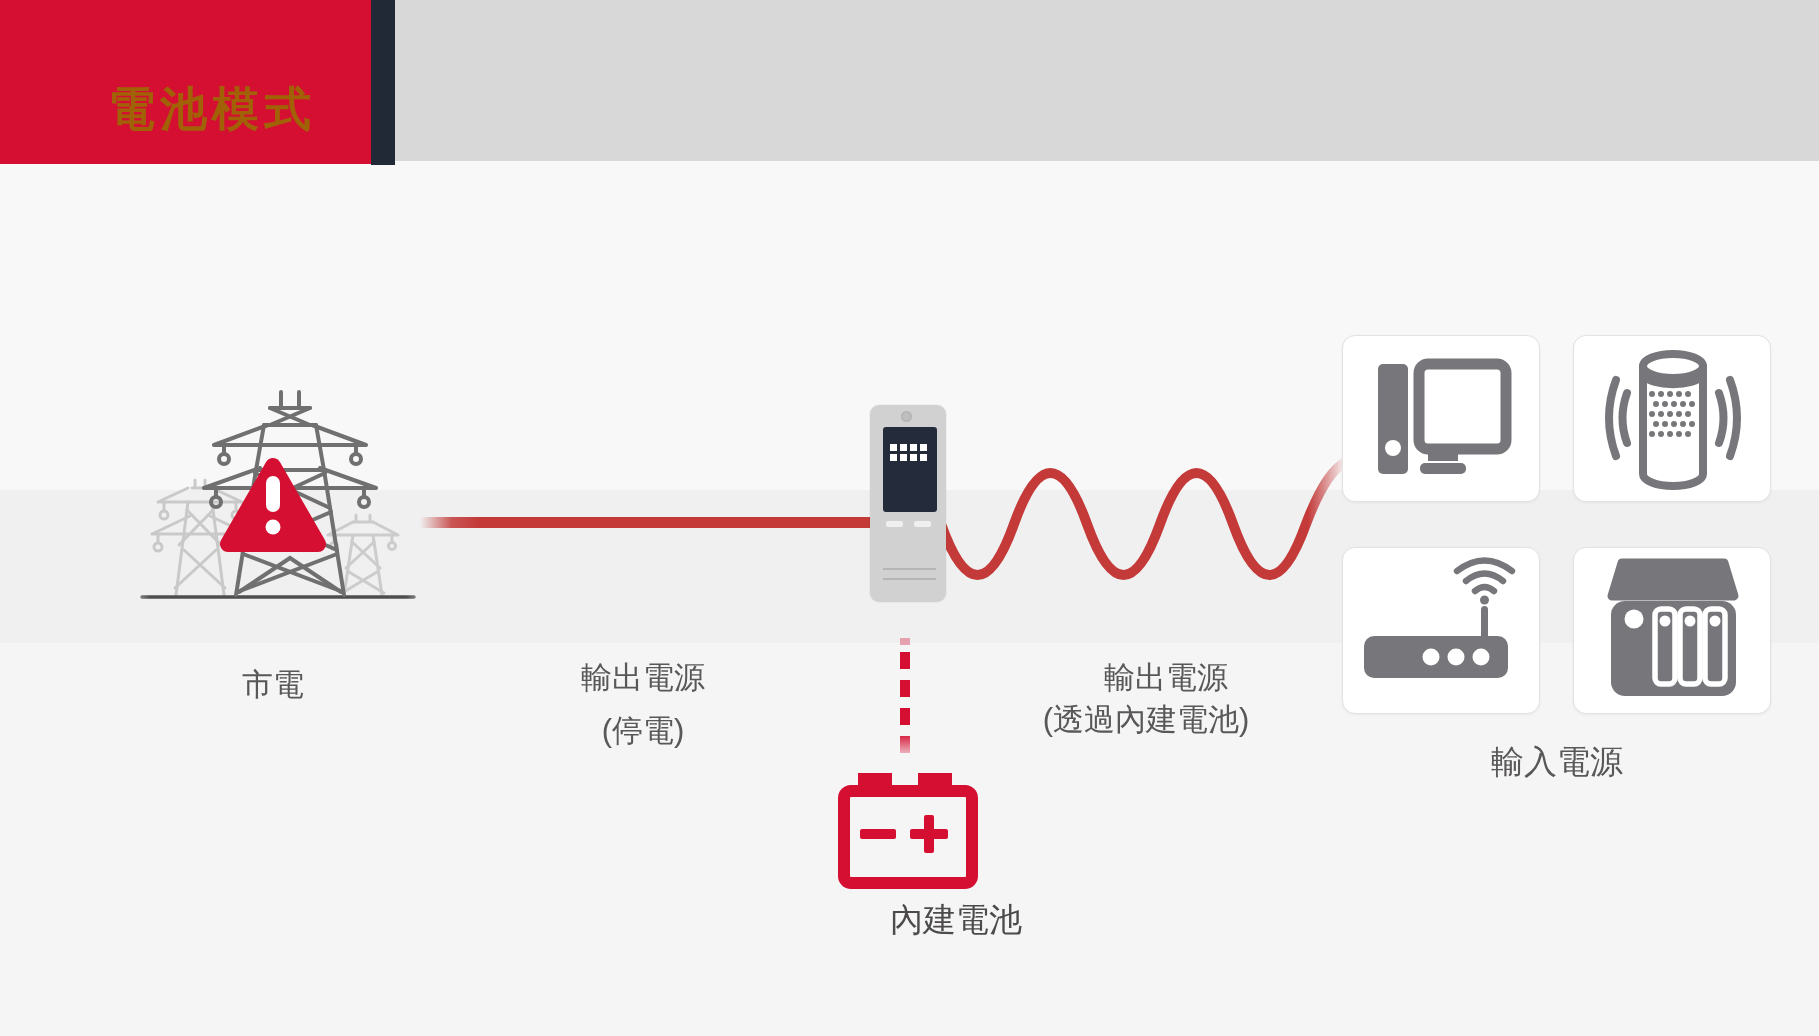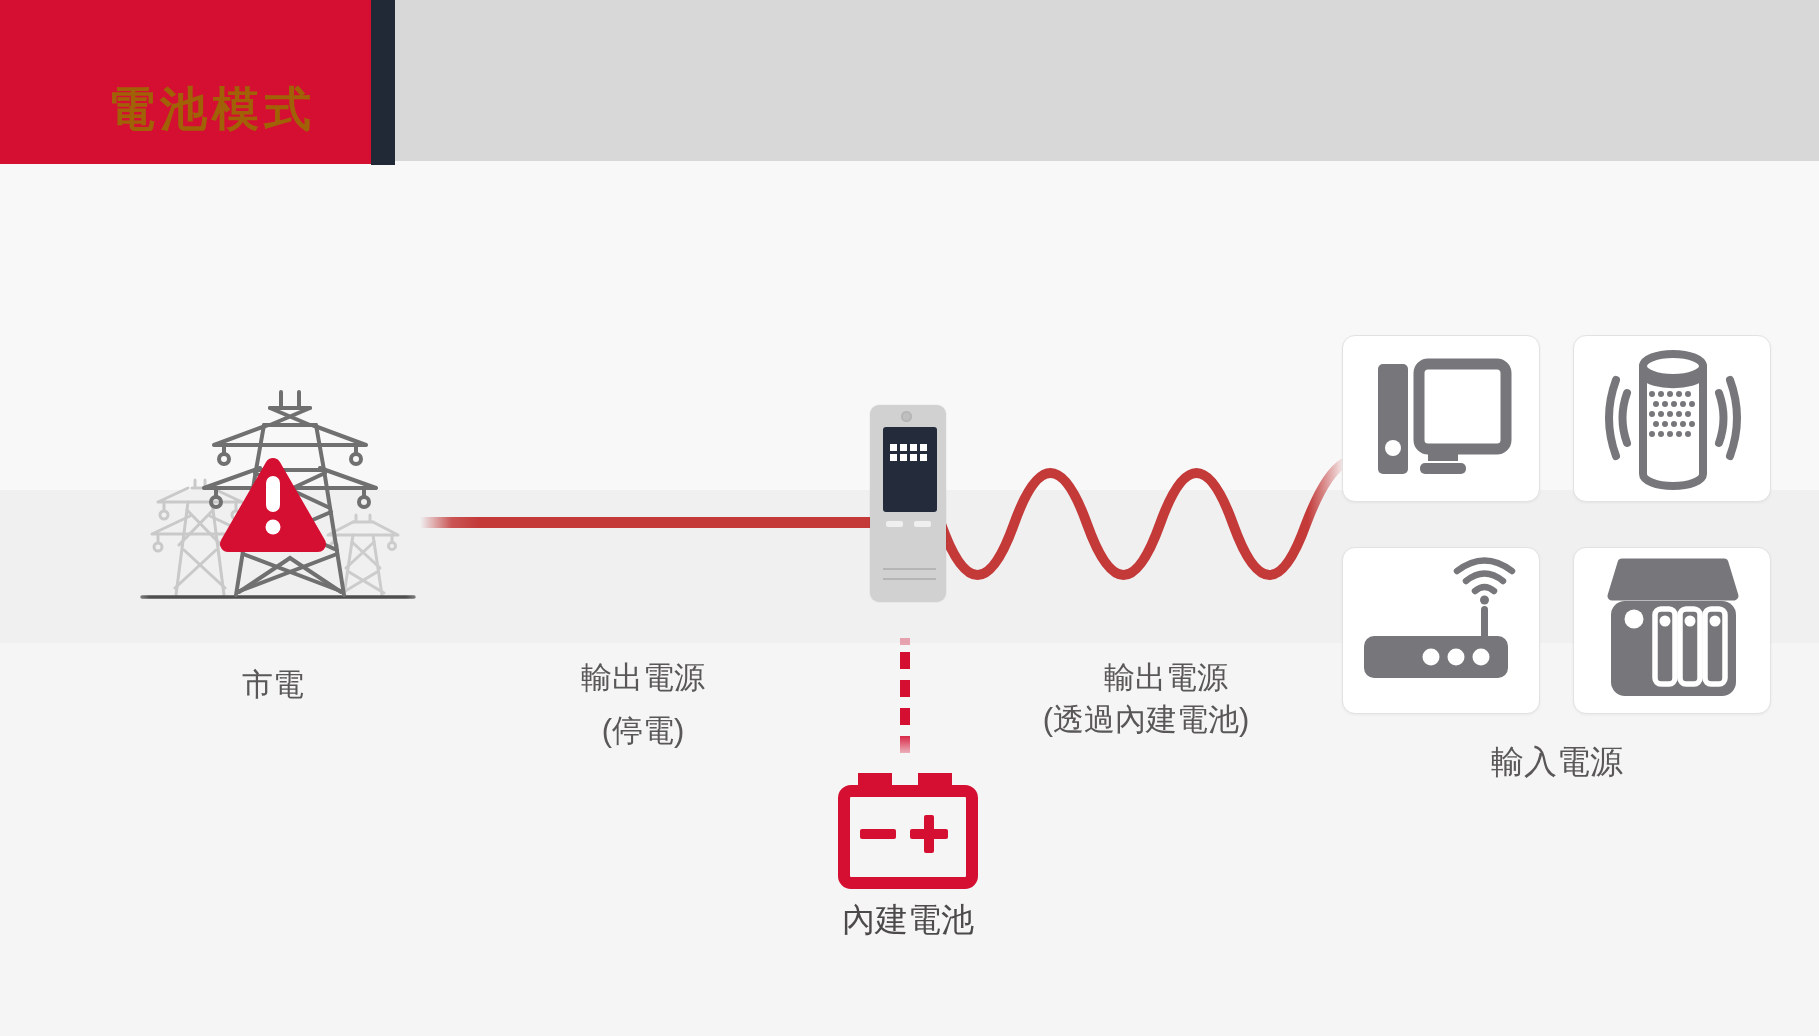--- a/index.html
+++ b/index.html
@@ -262,15 +262,15 @@
       </g>
     </svg>
   </div>
 
   <div class="lbl" style="left:273px;top:668px;">市電</div>
   <div class="lbl" style="left:643px;top:661px;">輸出電源</div>
   <div class="lbl" style="left:643px;top:714px;">(停電)</div>
   <div class="lbl" style="left:1146px;top:661px;margin-left:20px;">輸出電源</div>
   <div class="lbl" style="left:1146px;top:703px;">(透過內建電池)</div>
   <div class="lbl lbl-devices" style="left:1557px;top:745px;">輸入電源</div>
-  <div class="lbl lbl-batt" style="left:908px;top:903px;">內建電池</div>
+  <div class="lbl lbl-batt" style="left:956px;top:903px;">內建電池</div>
 
 </div>
 
 </body></html>

